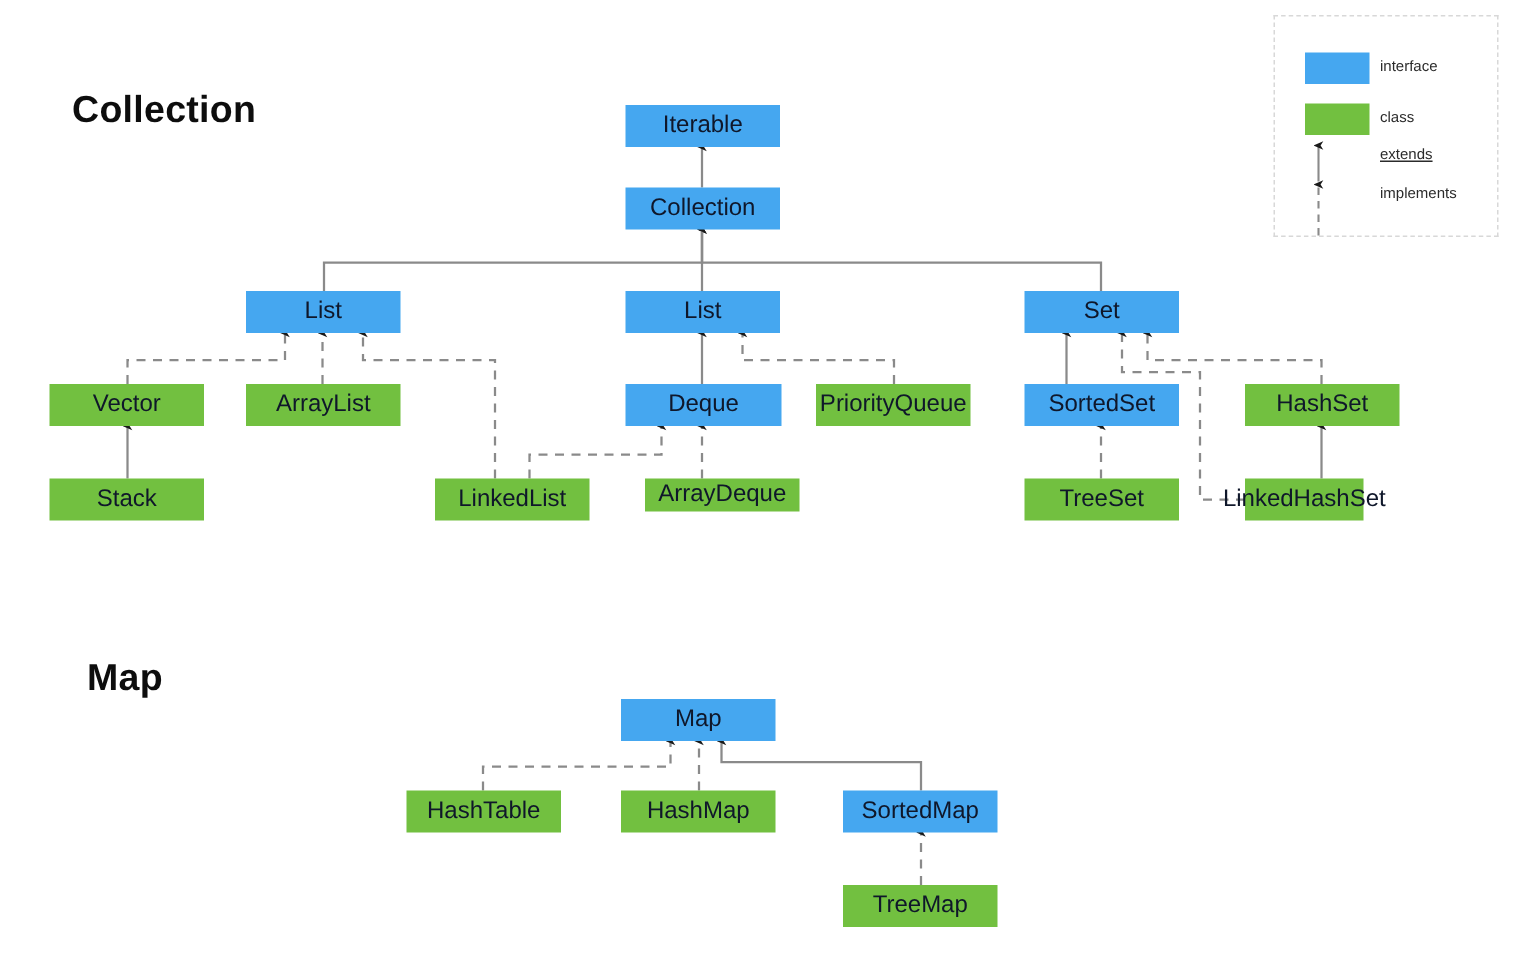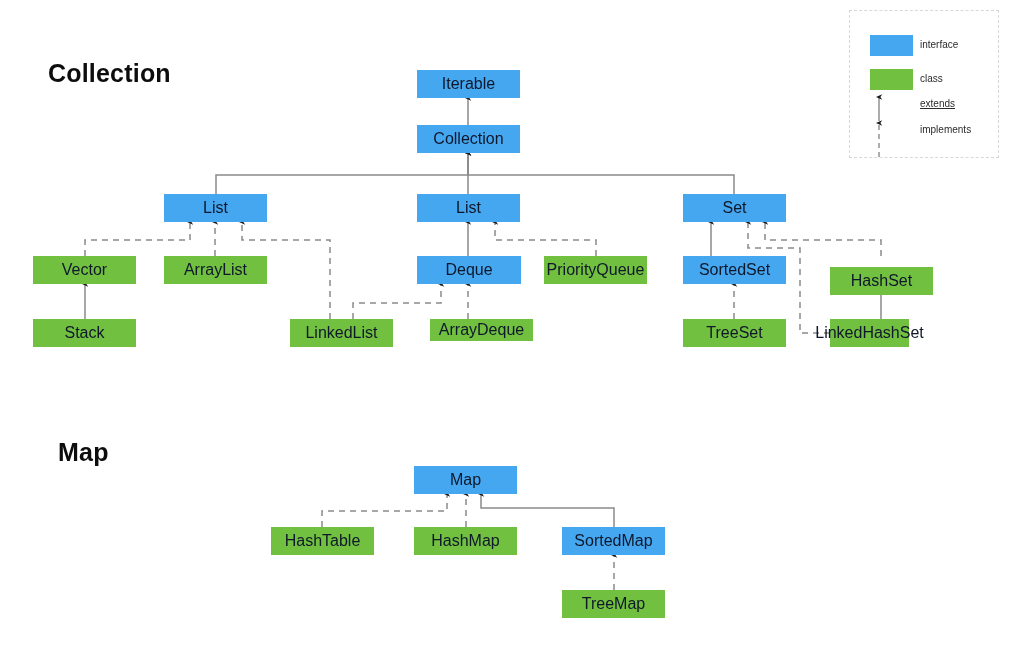--- a/index.html
+++ b/index.html
@@ -125,21 +125,21 @@
       </div>
       <div class="node iface" style="left: 417px; top: 256px; width: 104px; height: 28px;">
         <span>Deque</span>
       </div>
       <div class="node cls" style="left: 544px; top: 256px; width: 103px; height: 28px;">
         <span>PriorityQueue</span>
       </div>
       <div class="node iface" style="left: 683px; top: 256px; width: 103px; height: 28px;">
         <span>SortedSet</span>
       </div>
-      <div class="node cls" style="left: 830px; top: 256px; width: 103px; height: 28px; margin-top: 11px;">
+      <div class="node cls" style="left: 830px; top: 256px; width: 103px; height: 28px;">
         <span>HashSet</span>
       </div>
       <div class="node cls" style="left: 33px; top: 319px; width: 103px; height: 28px;">
         <span>Stack</span>
       </div>
       <div class="node cls" style="left: 290px; top: 319px; width: 103px; height: 28px;">
         <span>LinkedList</span>
       </div>
       <div class="node cls" style="left: 430px; top: 319px; width: 103px; height: 22px;">
         <span>ArrayDeque</span>

